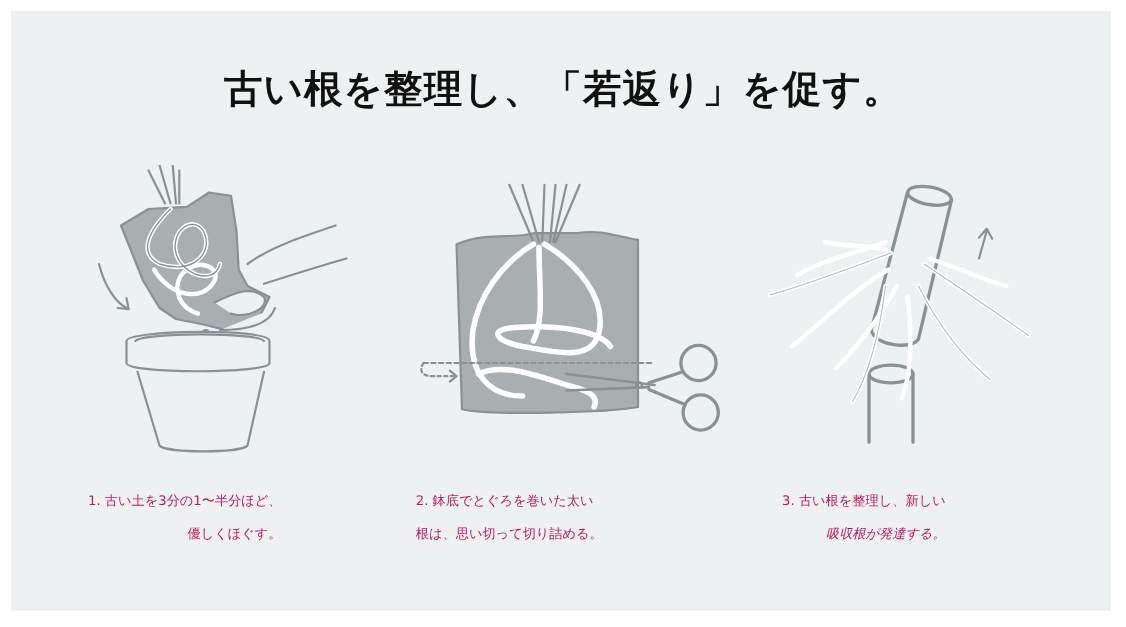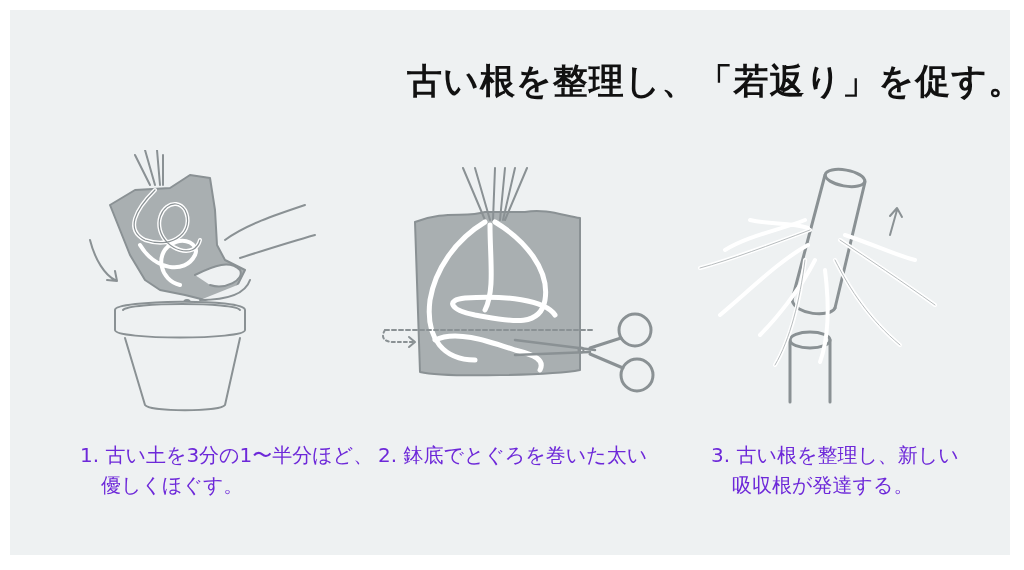--- a/index.html
+++ b/index.html
@@ -1,26 +1,26 @@
 <!DOCTYPE html>
 <html><head>
 <meta charset="utf-8">
 <style>
   html, body { margin: 0; padding: 0; background: #ffffff; }
   body { width: 1024px; height: 570px; position: relative; overflow: hidden;
          font-family: "DejaVu Sans", "Liberation Sans", sans-serif; }
   .card { position: absolute; left: 10px; top: 10px; width: 1000px; height: 545px;
           background: #eef1f2; }
-  .title { position: absolute; left: 0; right: 0; top: 58px; text-align: right;
+  .title { position: absolute; left: 0; right: 0; top: 58px; text-align: center;
            font-size: 35px; font-weight: bold; color: #111; letter-spacing: 1px; }
   .step { position: absolute; top: 150px; }
   .step svg { display: block; }
-  .caption { position: absolute; top: 440px; font-size: 20px; line-height: 30px;
-             color: #6d28d9; white-space: nowrap; }
-  .caption .l2 { display: block; }
+  .caption { position: absolute; top: 440px; font-size: 12px; line-height: 30px;
+             color: #be185d; white-space: nowrap; }
+  .caption .l2 { display: block; text-align: right; }
 </style>
 </head>
 <body>
 
 <div class="card"></div>
 
 <div class="title">古い根を整理し、「若返り」を促す。</div>
 
 <div class="step" style="left:75px;">
   <svg width="250" height="270" viewBox="0 0 250 270">
@@ -109,19 +109,20 @@
 
 <div class="caption" style="left:80px;">
   <span>1.</span>
   <span>古い土を3分の1〜半分ほど、</span>
   <span class="l2" style="padding-left:21px;">優しくほぐす。</span>
 </div>
 
 <div class="caption" style="left:378px;">
   <span>2.</span>
   <span>鉢底でとぐろを巻いた太い</span>
+  <span class="l2">根は、思い切って切り詰める。</span>
 </div>
 
 <div class="caption" style="left:711px;">
   <span>3.</span>
   <span>古い根を整理し、新しい</span>
-  <span class="l2" style="padding-left:21px;">吸収根が発達する。</span>
+  <span class="l2" style="padding-left:21px;font-style:italic;">吸収根が発達する。</span>
 </div>
 
 </body></html>

